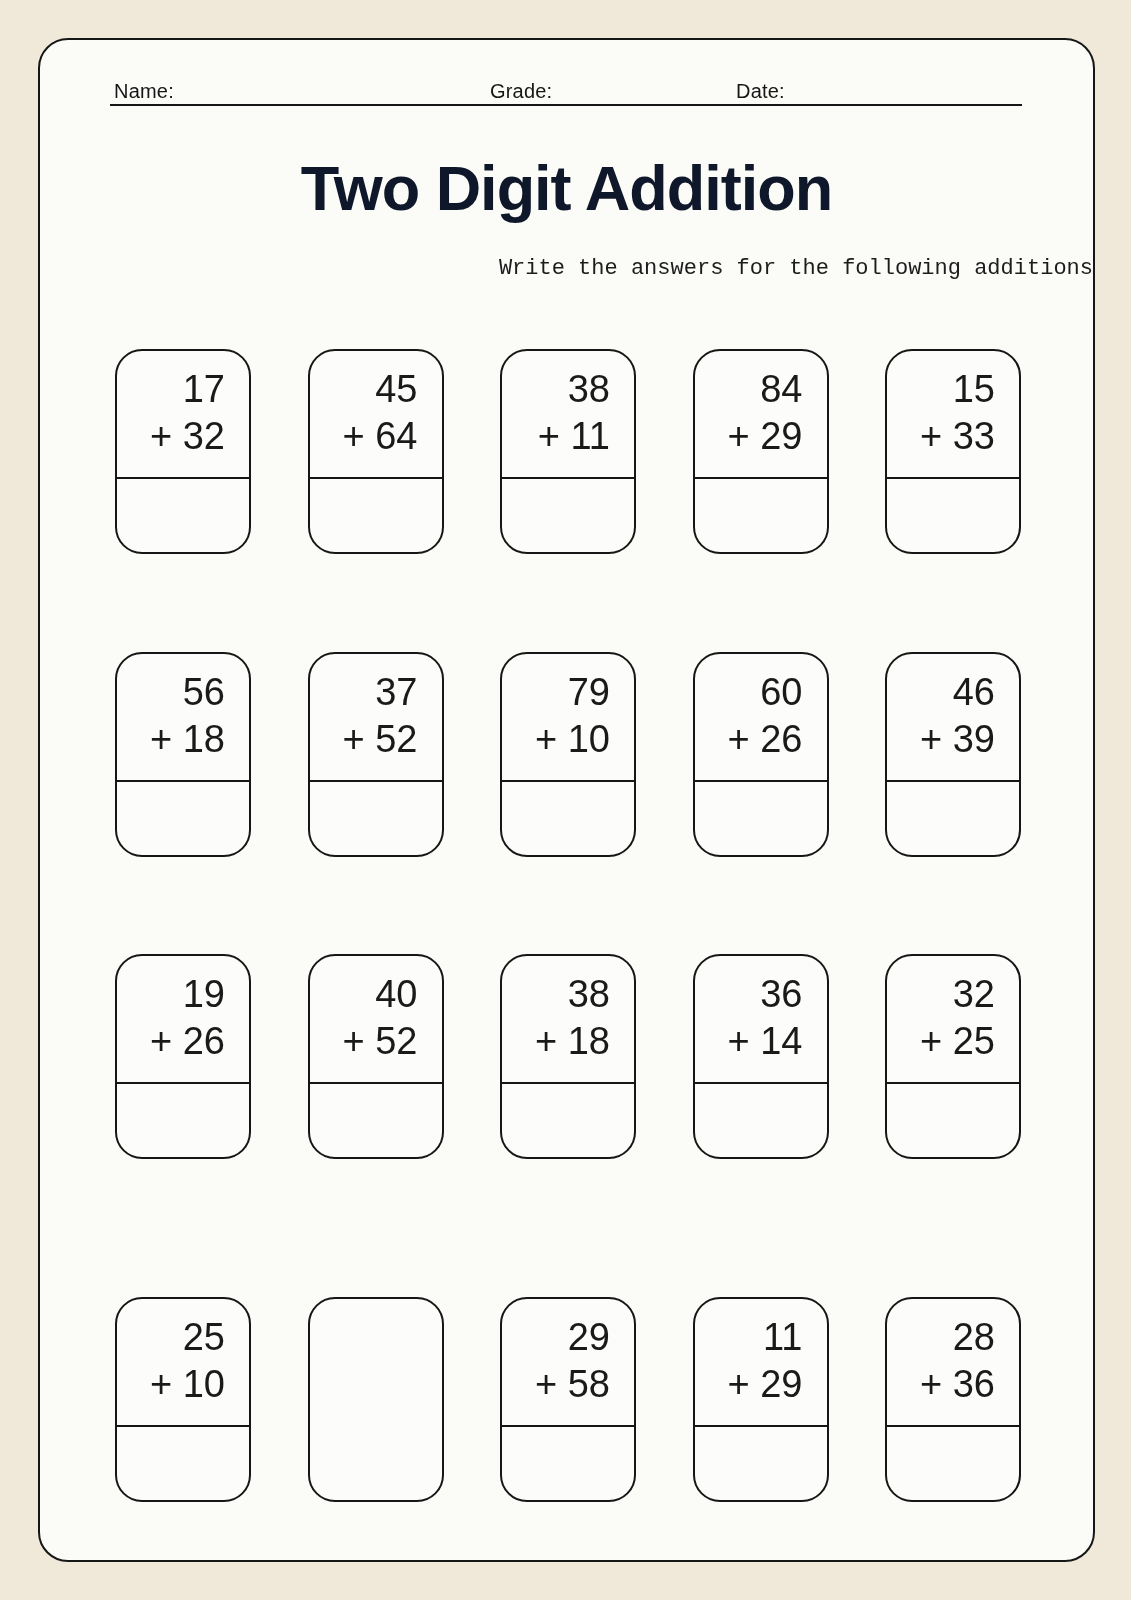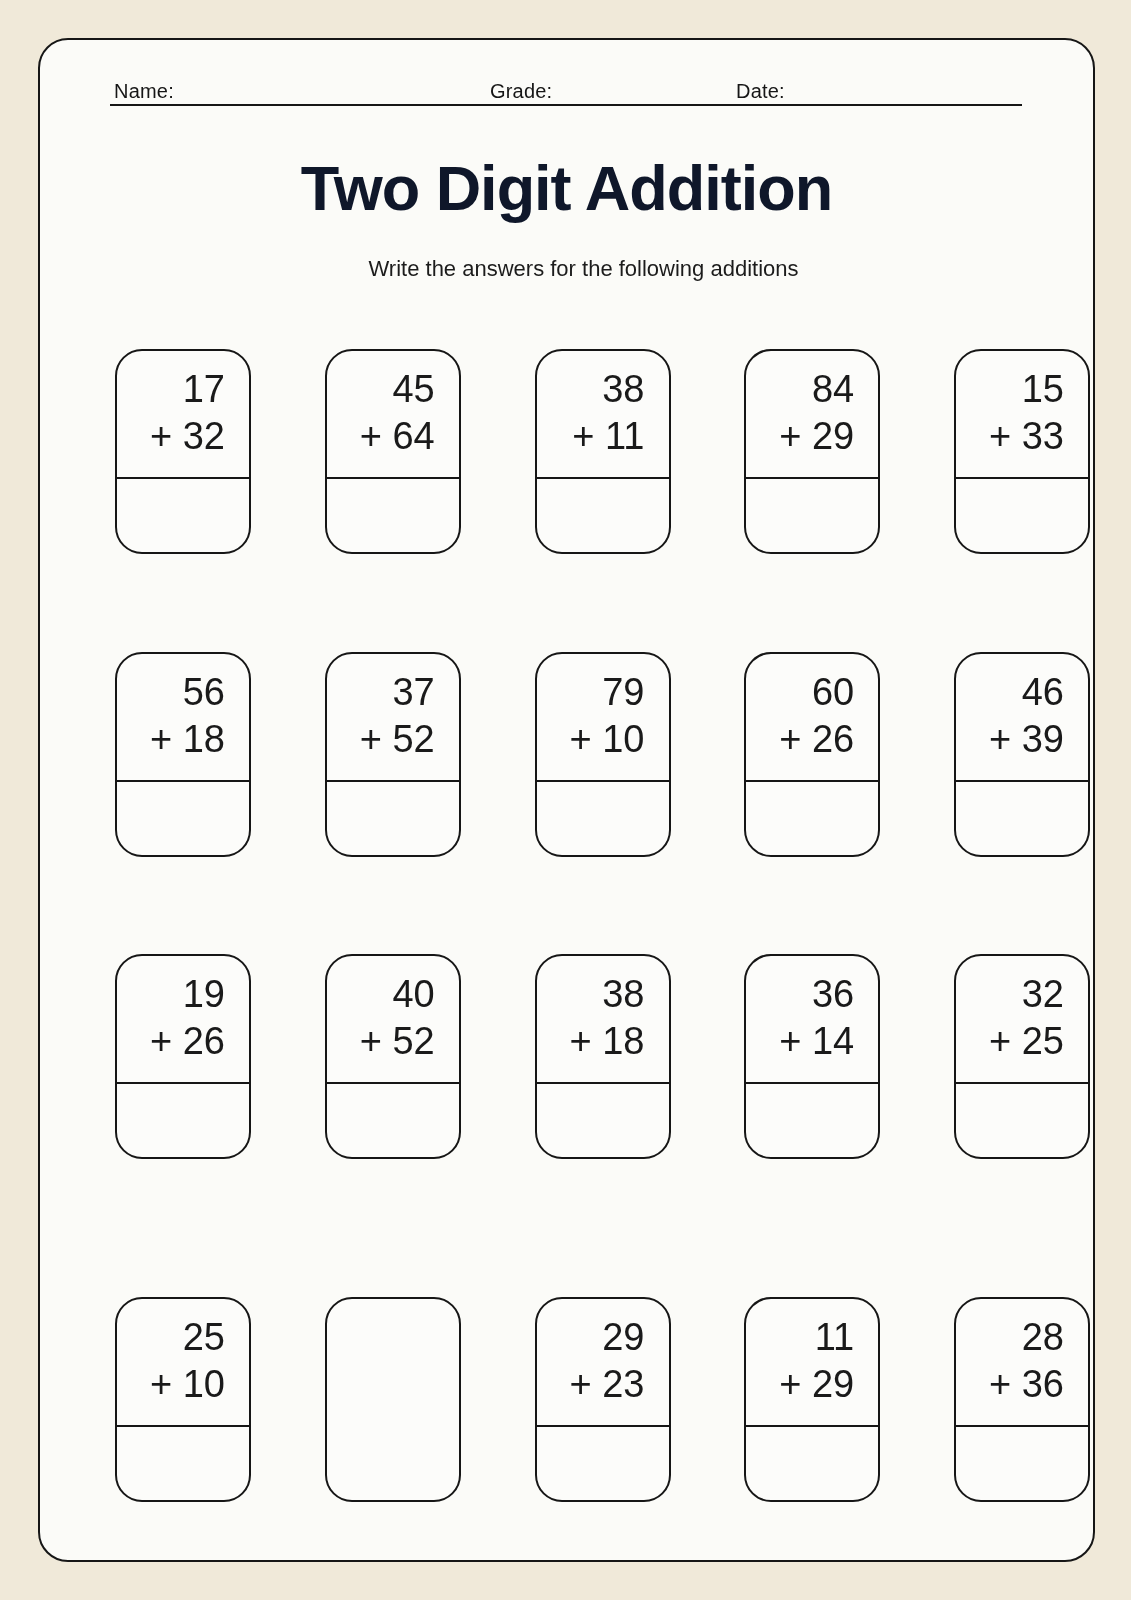--- a/index.html
+++ b/index.html
@@ -48,31 +48,32 @@
     top: 112px; left: 0;
     width: 100%;
     text-align: center;
     font-size: 63px;
     font-weight: 800;
     letter-spacing: -1px;
     color: #0f172a;
   }
   .subtitle {
     position: absolute;
-    top: 216px; left: 17px;
+    top: 216px; left: 0;
     width: 100%;
-    text-align: center;
+    text-align: right;
     font-size: 22px;
     color: #1c1c1c;
+    font-family: Liberation Mono, monospace;
   }
   
   .row {
     position: absolute;
     left: 75px;
-    width: 975px;
+    width: 906px;
     height: 205px;
     display: flex;
     justify-content: space-between;
   }
   .row-1 { top: 309px; }
   .row-2 { top: 612px; }
   .row-3 { top: 914px; }
   .row-4 { top: 1257px; }
   .card {
     width: 136px;
@@ -235,21 +236,21 @@
           <div class="num">+ 10</div>
         </div>
         <div class="card-answer"></div>
       </div>
       <div class="card">
         <div class="card-answer"></div>
       </div>
       <div class="card">
         <div class="card-top">
           <div class="num">29</div>
-          <div class="num">+ 23</div>
+          <div class="num">+ 58</div>
         </div>
         <div class="card-answer"></div>
       </div>
       <div class="card">
         <div class="card-top">
           <div class="num">11</div>
           <div class="num">+ 29</div>
         </div>
         <div class="card-answer"></div>
       </div>

